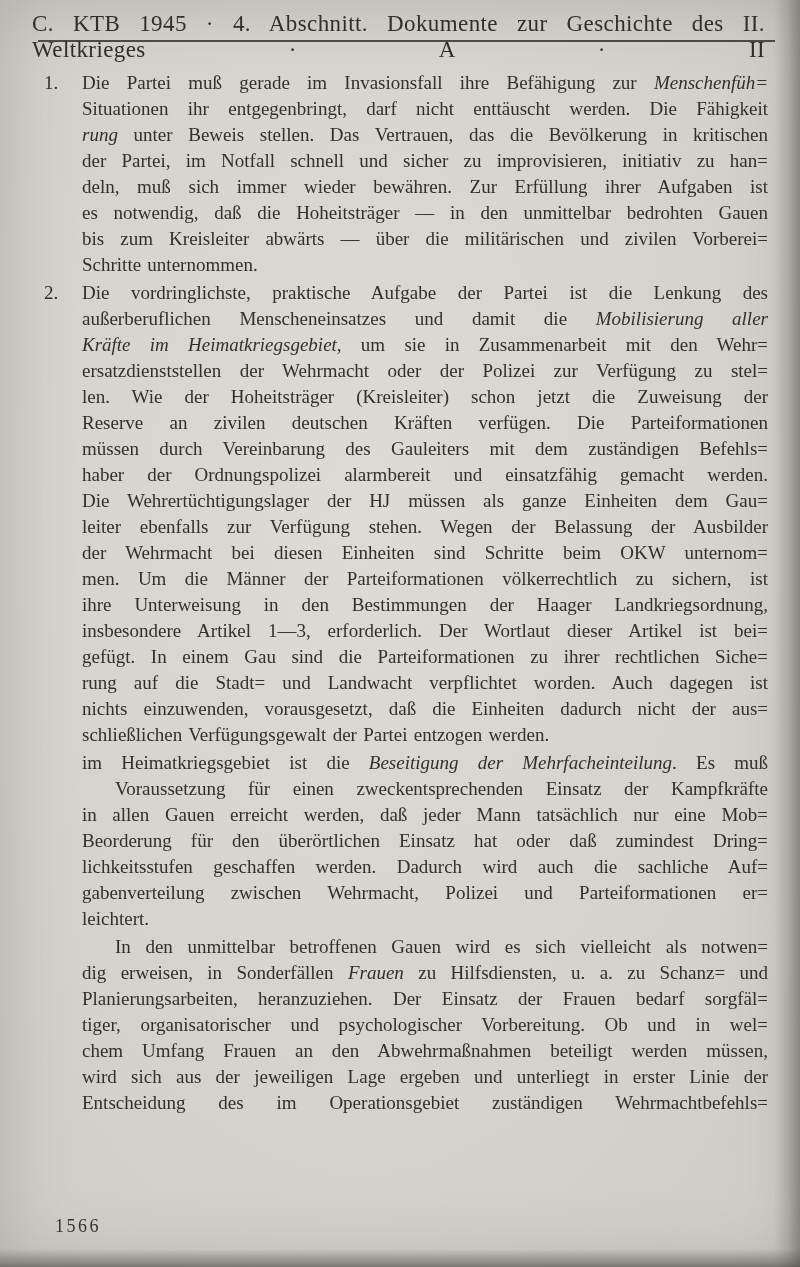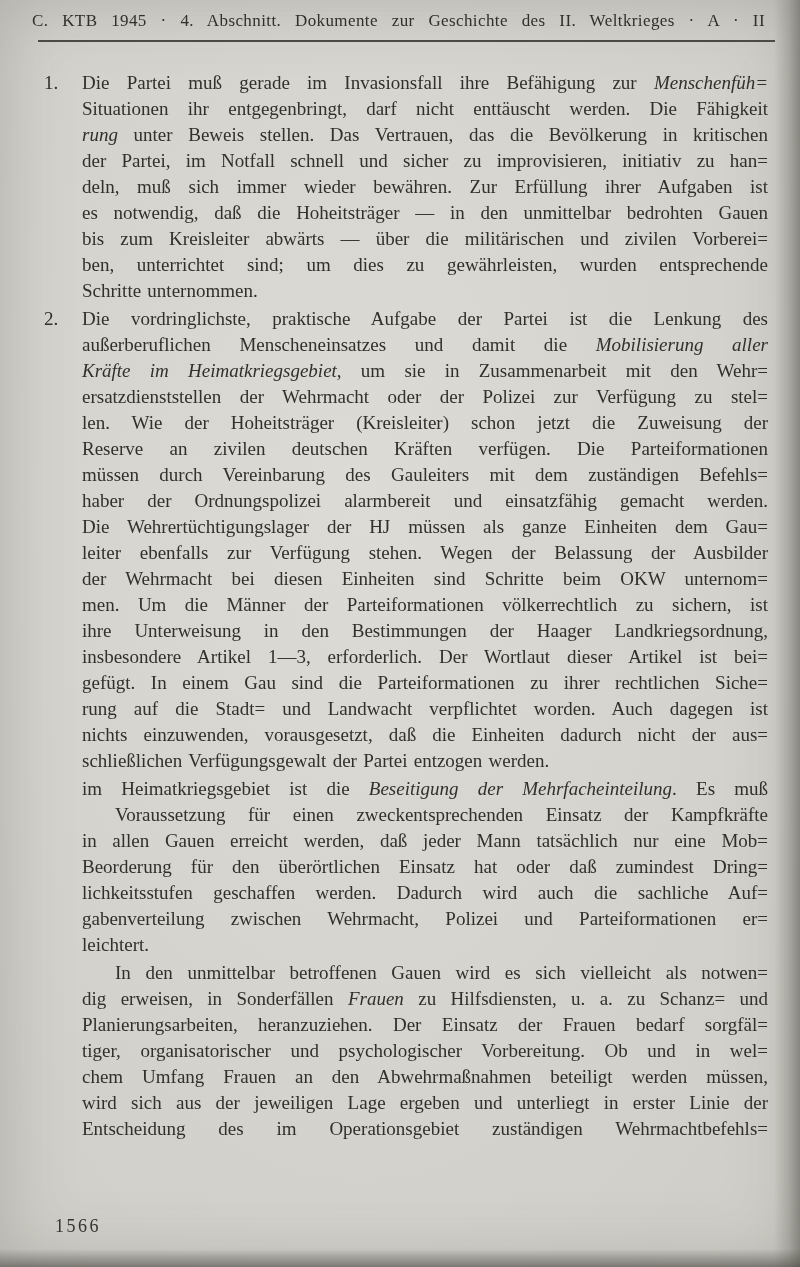--- a/index.html
+++ b/index.html
@@ -34,21 +34,21 @@
     pointer-events: none;
   }
   .vignette {
     position: absolute; inset: 0; pointer-events: none;
     box-shadow: inset 0 0 70px rgba(85,82,75,0.28);
   }
 
   .running-head {
     position: absolute;
     top: 11px; left: 32px; width: 733px;
-    font-size: 17px;
+    font-size: 23px;
     letter-spacing: 0.4px;
     word-spacing: 3px;
     text-align: justify;
     text-align-last: justify;
     color: #2f2d28;
     white-space: normal;
   }
   .head-rule {
     position: absolute;
     top: 40px; left: 38px; width: 737px; height: 2px;
@@ -96,21 +96,20 @@
   <div class="body-text">
       <div class="para">
         <span class="num">1.</span>
         <div class="line just"><span>Die Partei muß gerade im Invasionsfall ihre Befähigung zur </span><span class="it">Menschenfüh=</span></div>
         <div class="line just"><span>Situationen ihr entgegenbringt, darf nicht enttäuscht werden. Die Fähigkeit</span></div>
         <div class="line just"><span class="it">rung</span><span> unter Beweis stellen. Das Vertrauen, das die Bevölkerung in kritischen</span></div>
         <div class="line just"><span>der Partei, im Notfall schnell und sicher zu improvisieren, initiativ zu han=</span></div>
         <div class="line just"><span>deln, muß sich immer wieder bewähren. Zur Erfüllung ihrer Aufgaben ist</span></div>
         <div class="line just"><span>es notwendig, daß die Hoheitsträger — in den unmittelbar bedrohten Gauen</span></div>
         <div class="line just"><span>bis zum Kreisleiter abwärts — über die militärischen und zivilen Vorberei=</span></div>
-        <div class="line just"><span>ben, unterrichtet sind; um dies zu gewährleisten, wurden entsprechende</span></div>
         <div class="line"><span>Schritte unternommen.</span></div>
       </div>
       <div class="para">
         <span class="num">2.</span>
         <div class="line just"><span>Die vordringlichste, praktische Aufgabe der Partei ist die Lenkung des</span></div>
         <div class="line just"><span>außerberuflichen Menscheneinsatzes und damit die </span><span class="it">Mobilisierung aller</span></div>
         <div class="line just"><span class="it">Kräfte im Heimatkriegsgebiet</span><span>, um sie in Zusammenarbeit mit den Wehr=</span></div>
         <div class="line just"><span>ersatzdienststellen der Wehrmacht oder der Polizei zur Verfügung zu stel=</span></div>
         <div class="line just"><span>len. Wie der Hoheitsträger (Kreisleiter) schon jetzt die Zuweisung der</span></div>
         <div class="line just"><span>Reserve an zivilen deutschen Kräften verfügen. Die Parteiformationen</span></div>

